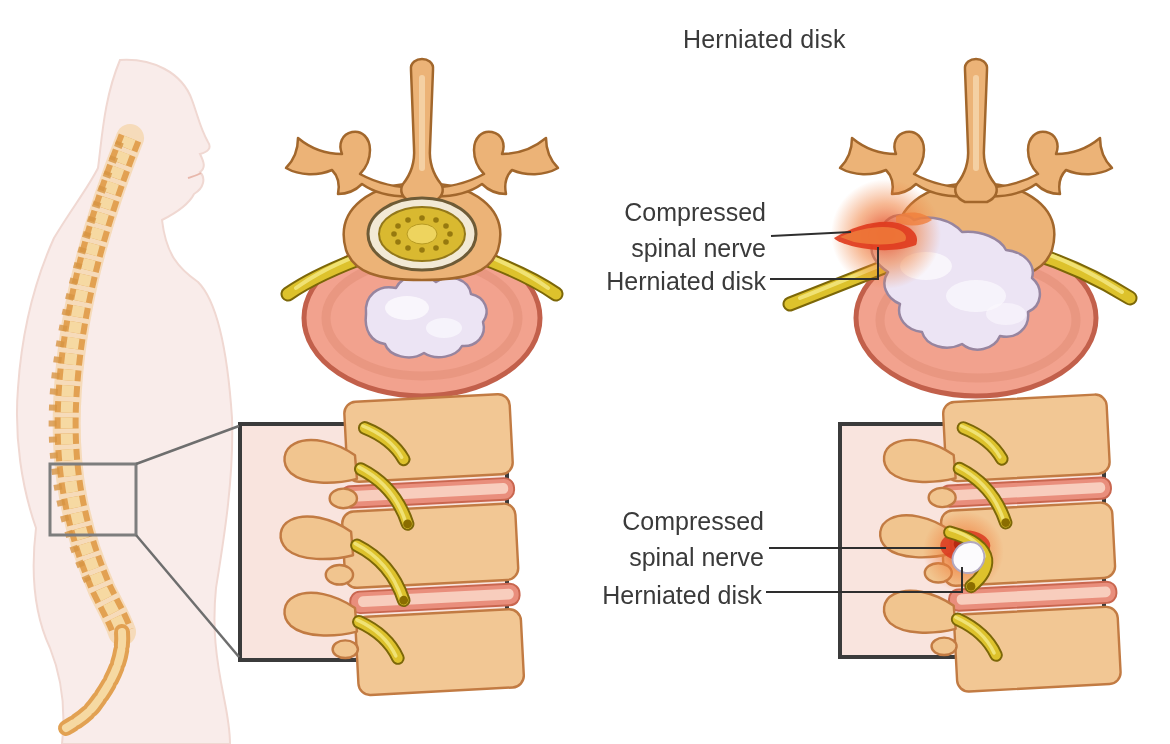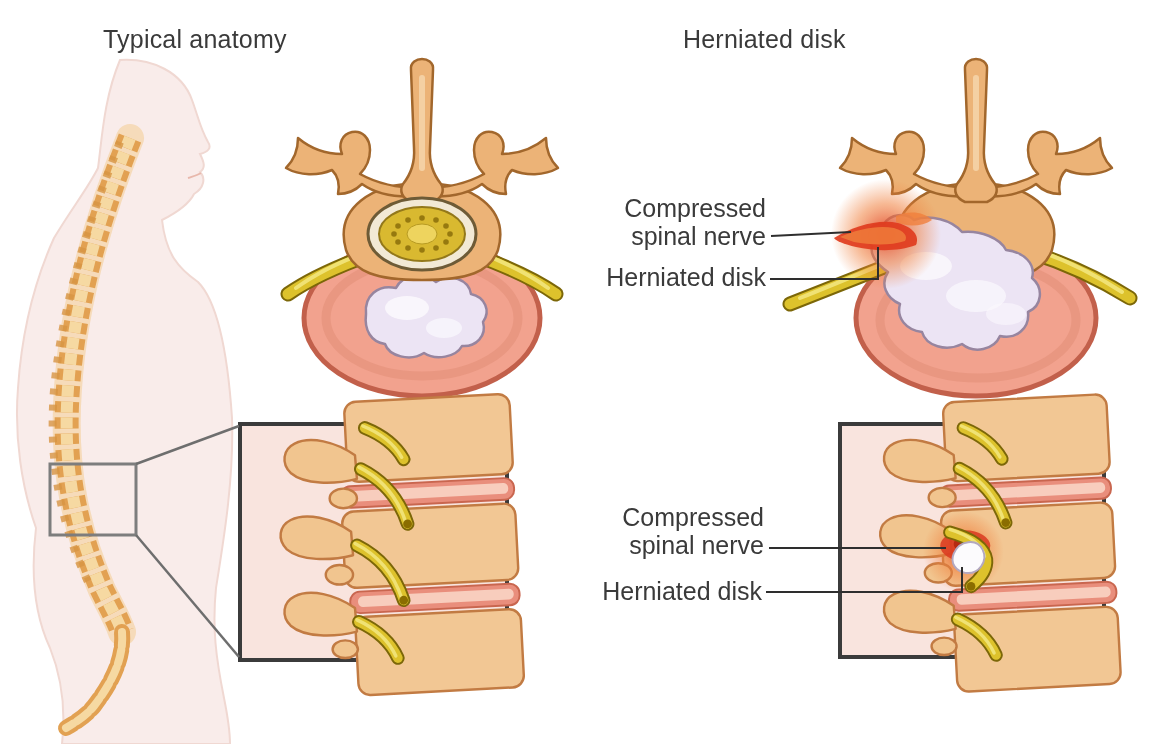--- a/index.html
+++ b/index.html
@@ -5,21 +5,21 @@
   html,body{margin:0;padding:0;background:#fff;}
   #canvas{
     position:relative;width:1170px;height:744px;background:var(--page-bg,#fff);
     font-family:"Liberation Sans",sans-serif;overflow:hidden;
   }
   .title{
     position:absolute;font-size:25px;color:var(--label-text,#3a3a3a);
     white-space:nowrap;letter-spacing:0.2px;
   }
   .callout-label{
-    position:absolute;font-size:25px;line-height:28px;color:var(--label-text,#3a3a3a);
+    position:absolute;font-size:25px;line-height:36px;color:var(--label-text,#3a3a3a);
     text-align:right;
   }
   .inset{
     position:absolute;border:4px solid var(--inset-border,#3b3b3b);
     box-sizing:border-box;background:var(--inset-background,#f9e4de);
   }
   .inset svg{display:block;width:100%;height:100%;}
   svg{overflow:visible;}
   .abs{position:absolute;}
   
@@ -56,21 +56,20 @@
   .sil-nub{fill:none;stroke:#d79544;stroke-width:8;stroke-dasharray:6 10;opacity:.8;}
   .sil-sacrum{fill:none;stroke:#e2a152;stroke-width:16;stroke-dasharray:14 4;stroke-linecap:round;}
   .sil-sacrum-hi{fill:none;stroke:#f6d9a2;stroke-width:8;stroke-dasharray:14 4;stroke-linecap:round;}
   .white-blob{fill:#fcfbfd;stroke:#b3a8c0;stroke-width:2;}
 </style>
 </head>
 <body>
 
 <div id="canvas">
 
-  <div class="title" style="left:103px;top:25px;">Typical anatomy</div>
   <div class="title" style="left:683px;top:25px;">Herniated disk</div>
 
   <svg class="abs" style="left:2px;top:58px;" width="233" height="686" viewBox="0 0 233 686">
     <path class="sil-body" d="
       M118,2 C150,0 180,14 190,42 C196,58 198,70 206,84 C210,90 206,94 198,96
       C202,104 204,110 198,114 C204,120 202,130 192,136 C186,148 172,156 160,162
       C164,196 176,210 196,224 C216,244 226,300 230,360 C232,420 222,480 214,530
       C210,570 214,600 222,640 C226,660 228,676 228,686 L60,686
       C64,650 60,620 48,590 C34,560 28,520 34,470 C20,430 12,380 16,330
       C20,270 34,220 52,180 C70,150 86,130 96,110 C100,80 102,40 118,2 Z"></path>

